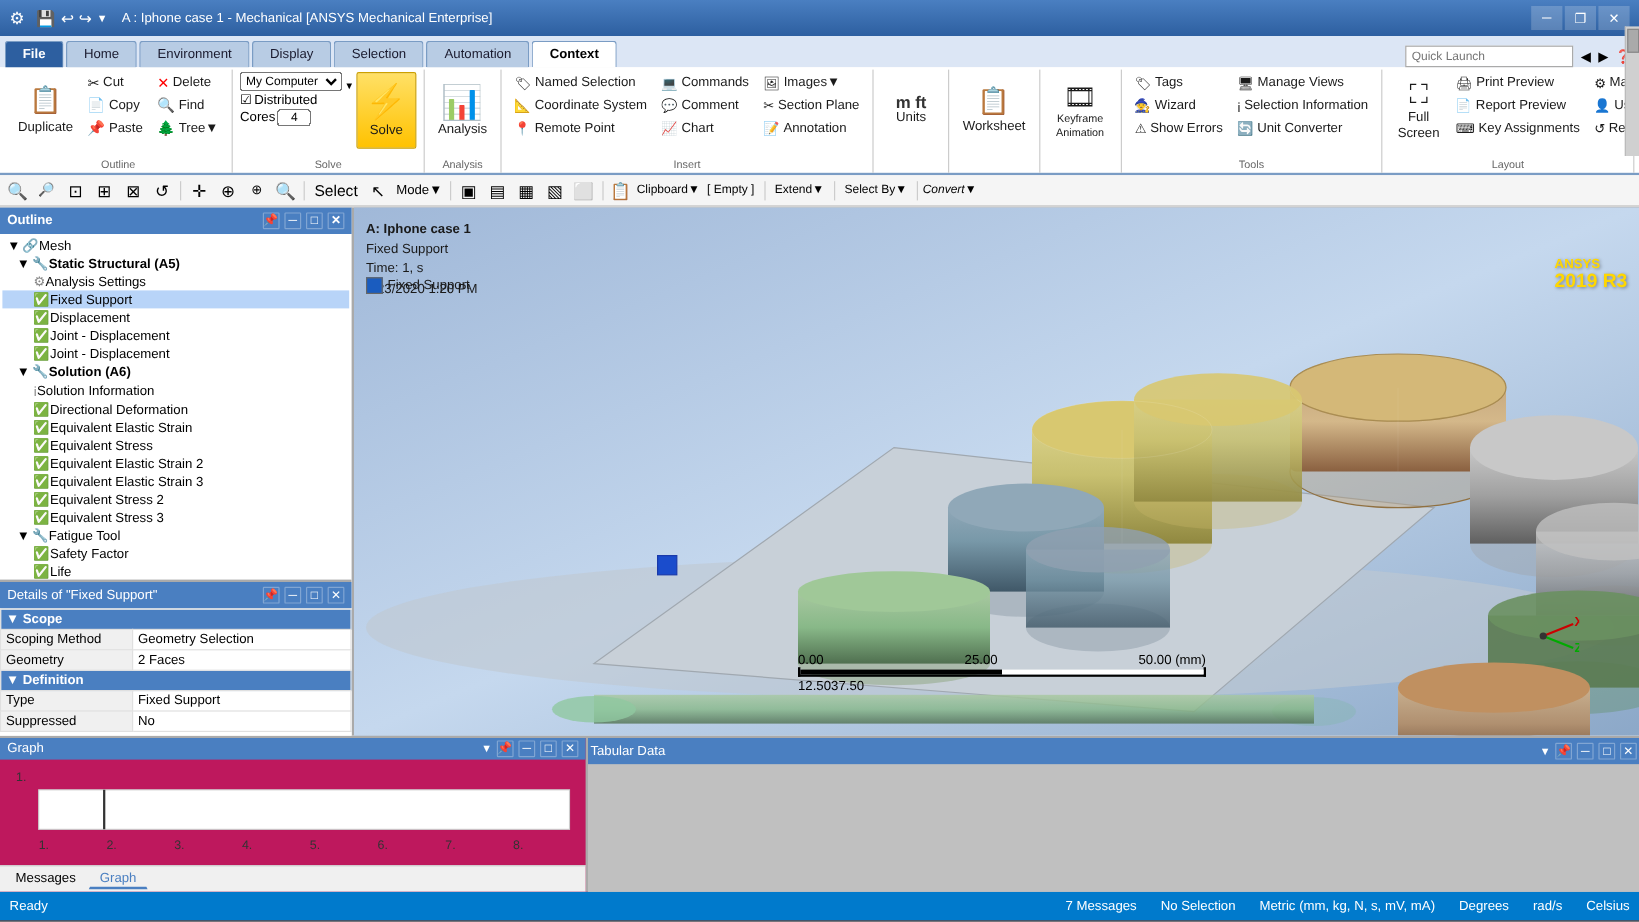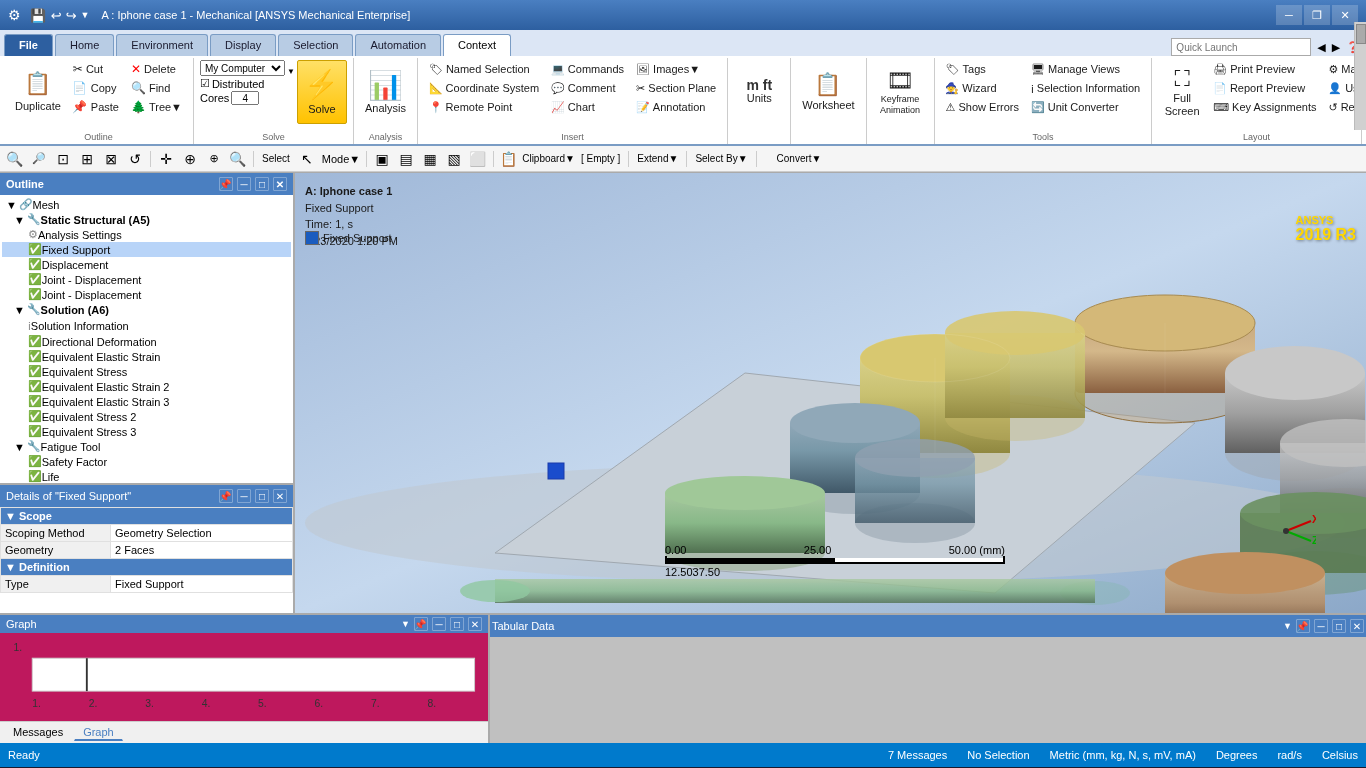--- a/index.html
+++ b/index.html
@@ -50,21 +50,21 @@
       cursor: pointer;
       font-size: 11px;
       color: #1a1a2e;
       border-radius: 3px 3px 0 0;
       margin-right: 2px;
     }
     .tab-item.active {
       background: white;
       border-color: #7a9cc4;
       color: #000;
-      font-weight: normal;
+      font-weight: bold;
     }
 
     
     #ribbon {
       display: flex;
       background: white;
       border-bottom: 2px solid #7a9cc4;
       min-height: 90px;
       padding: 2px 4px 0 4px;
     }
@@ -707,39 +707,39 @@
     <button class="strip-btn">⊡</button>
     <button class="strip-btn">⊞</button>
     <button class="strip-btn">⊠</button>
     <button class="strip-btn">↺</button>
     <span class="sep-sm"></span>
     <button class="strip-btn">✛</button>
     <button class="strip-btn">⊕</button>
     <button class="strip-btn" style="font-size:11px;">⊕</button>
     <button class="strip-btn">🔍</button>
     <span class="sep-sm"></span>
-    <span style="margin:0 4px; font-size:10px;">Select</span>
+    <span style="margin:0 4px; font-size:13px;">Select</span>
     <button class="strip-btn">↖</button>
     <span style="margin:0 2px; font-size:11px;">Mode▼</span>
     <span class="sep-sm"></span>
     <button class="strip-btn">▣</button>
     <button class="strip-btn">▤</button>
     <button class="strip-btn">▦</button>
     <button class="strip-btn">▧</button>
     <button class="strip-btn">⬜</button>
     <span class="sep-sm"></span>
     <button class="strip-btn">📋</button>
     <span style="font-size:10px;">Clipboard▼</span>
     <span style="font-size:10px; margin:0 4px;">[ Empty ]</span>
     <span class="sep-sm"></span>
     <span style="font-size:10px; margin:0 4px;">Extend▼</span>
     <span class="sep-sm"></span>
     <span style="font-size:10px; margin:0 4px;">Select By▼</span>
     <span class="sep-sm"></span>
-    <span style="font-size:10px; margin:0 16px;">Convert▼</span>
+    <span style="font-size:10px; margin:0 0;font-style:italic;">Convert▼</span>
   </div>
 </div>
 
 <div id="main" style="height:440px;">
 
   <div id="left-panel">
     <div id="outline-header">
       <span>Outline</span>
       <div class="panel-controls">
         <span class="panel-ctrl-btn">📌</span>
@@ -887,20 +887,24 @@
         <tr>
           <td class="col-name">Geometry</td>
           <td class="col-val">2 Faces</td>
         </tr>
         <tr class="section-header">
           <td colspan="2">▼ Definition</td>
         </tr>
         <tr>
           <td class="col-name">Type</td>
           <td class="col-val">Fixed Support</td>
+        </tr>
+        <tr>
+          <td class="col-name">Suppressed</td>
+          <td class="col-val">No</td>
         </tr>
       </tbody>
         </table>
     </div>
   </div>
 
   <div id="viewport">
 
     <div id="viewport-bg"></div>
 

